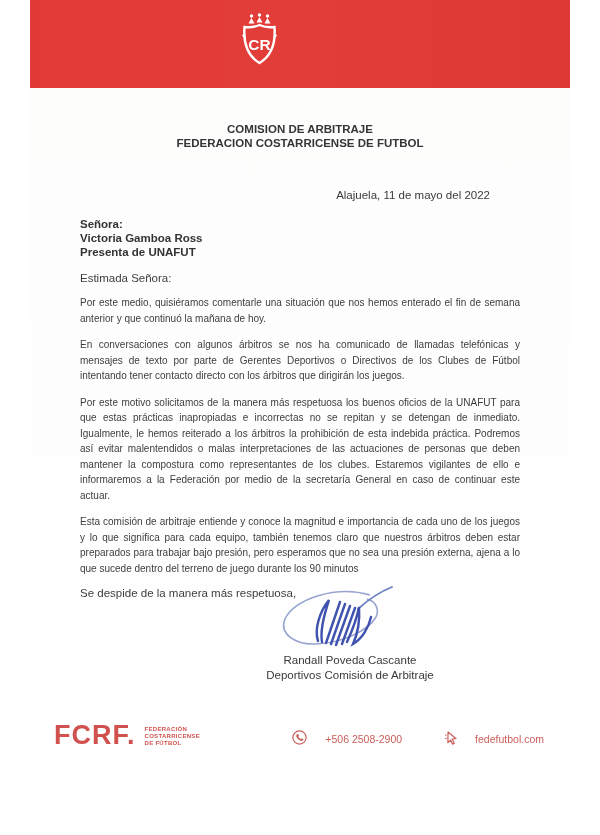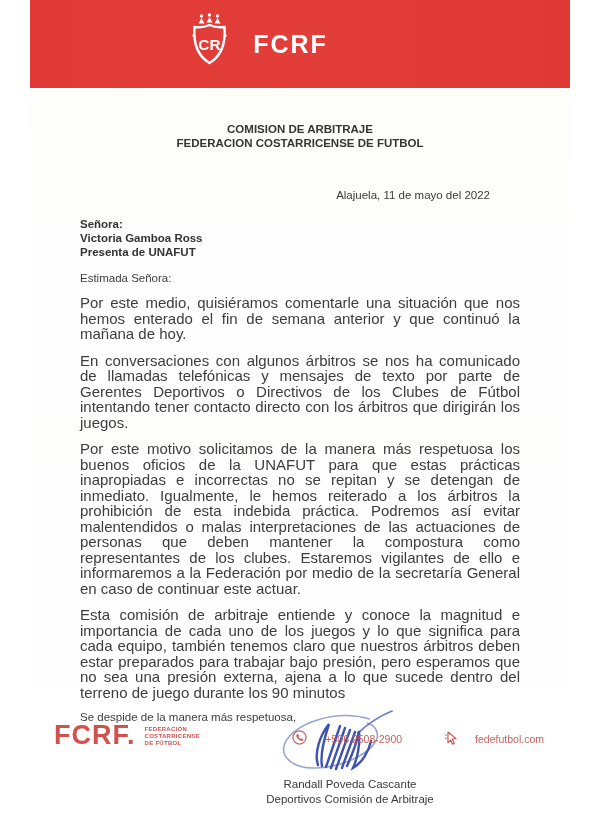--- a/index.html
+++ b/index.html
@@ -60,21 +60,21 @@
     font-size: 11.5px;
     line-height: 14px;
     color: #333333;
   }
   .salutation {
     margin-top: 13px;
     font-size: 11.5px;
   }
   .letter p {
     margin-top: 11px;
-    font-size: 15px;
+    font-size: 10px;
     line-height: 15.5px;
     text-align: justify;
     color: #3d3d3d;
   }
   .closing {
     margin-top: 11px;
     font-size: 11.5px;
   }
 
   
@@ -143,21 +143,20 @@
           <circle cx="19.5" cy="2" r="1.7" fill="#fff"></circle>
           <circle cx="27.5" cy="3" r="1.7" fill="#fff"></circle>
           <path d="M8.5,10.5 L11.5,5 L14.5,10.5 Z" fill="#fff"></path>
           <path d="M16.5,9.5 L19.5,4 L22.5,9.5 Z" fill="#fff"></path>
           <path d="M24.5,10.5 L27.5,5 L30.5,10.5 Z" fill="#fff"></path>
           <path d="M19.5,12 C15,14 9,14.6 4.5,14 C3.5,27 6,42 19.5,50 C33,42 35.5,27 34.5,14 C30,14.6 24,14 19.5,12 Z" fill="none" stroke="#fff" stroke-width="2.4"></path>
           <path d="M2.5,22 L5,24 M36.5,22 L34,24" stroke="#fff" stroke-width="2"></path>
           <text x="19.5" y="36.5" font-size="15.5" font-weight="bold" fill="#fff" text-anchor="middle" font-family="Liberation Sans, sans-serif">CR</text>
         </svg>
       </span>
-      <span class="brand-word">FCRF</span>
     </div>
   </header>
 
   <main class="letter">
 
     <div class="org">
       <div>COMISION DE ARBITRAJE</div>
       <div>FEDERACION COSTARRICENSE DE FUTBOL</div>
     </div>
 

